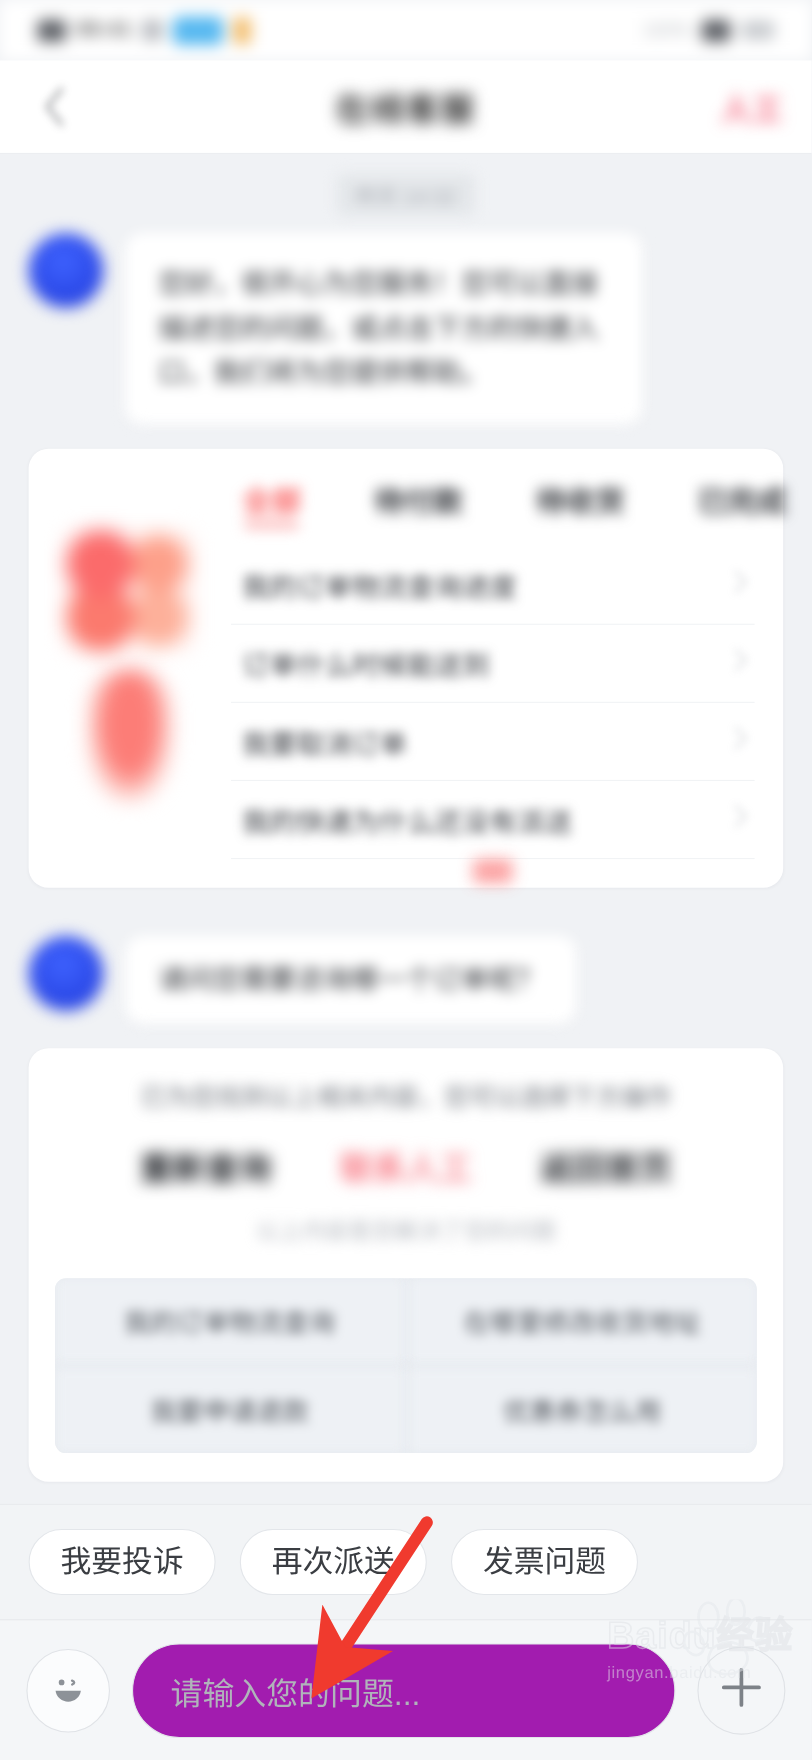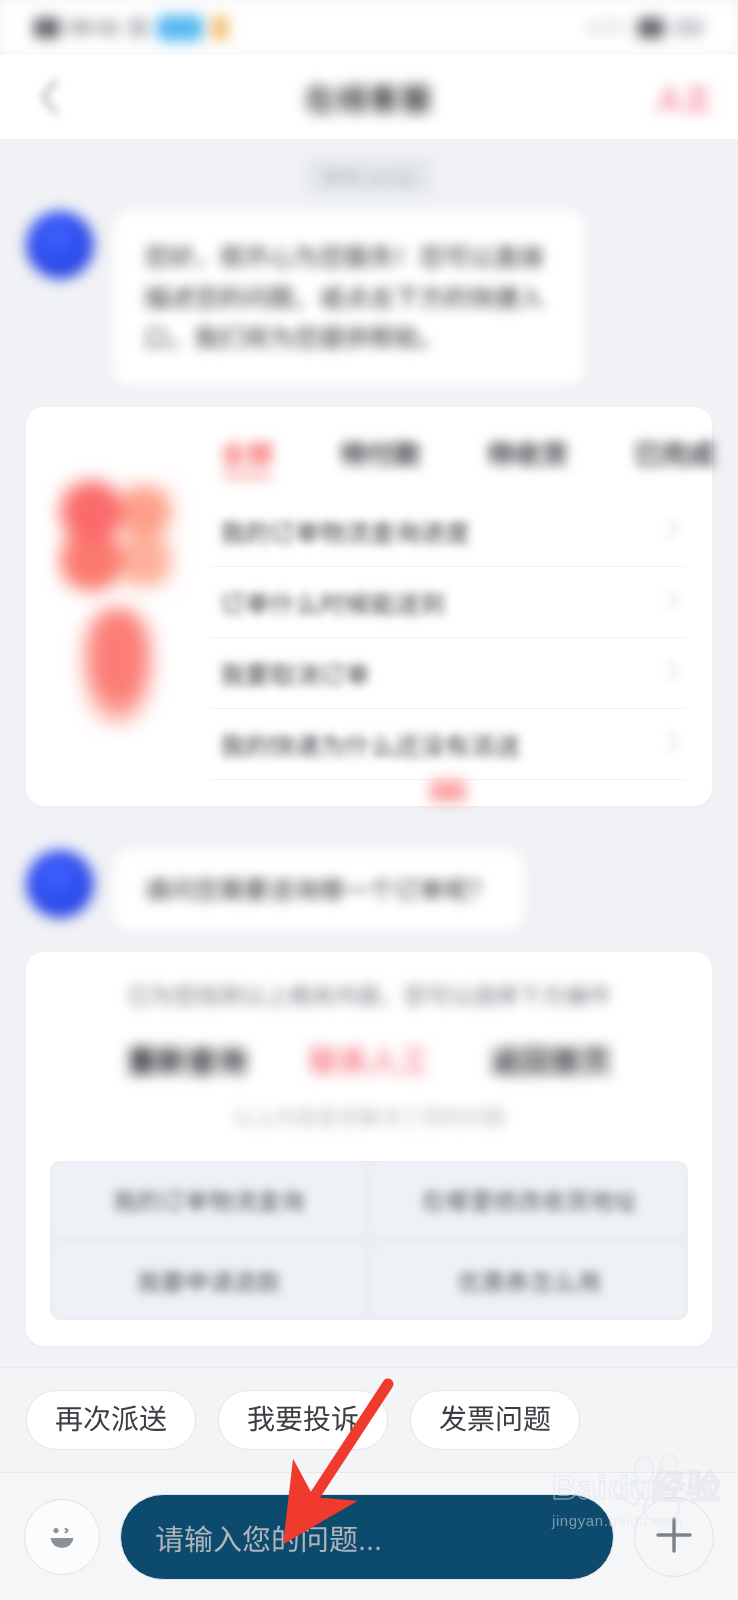--- a/index.html
+++ b/index.html
@@ -242,21 +242,21 @@
   .emoji-btn{
     width:76px; height:76px; border-radius:50%;
     border:1.5px solid #e0e3e7;
     background:#fbfcfd;
     flex:0 0 auto;
     display:flex; align-items:center; justify-content:center;
   }
   .text-input{
     flex:1 1 auto;
     height:86px;
-    background:#0c4a6e;
+    background:#a21caf;
     border:1.5px solid #e2e5e9;
     border-radius:44px;
     display:flex; align-items:center;
     padding:0 34px;
     min-width:0;
   }
   .text-input .ph{
     font-size:29px; color:#b0b4ba;
     white-space:nowrap; overflow:hidden;
   }
@@ -415,22 +415,22 @@
         <div class="grid-btn">我的订单物流查询</div>
         <div class="grid-btn">在哪里修改收货地址</div>
         <div class="grid-btn">我要申请退款</div>
         <div class="grid-btn">优惠券怎么用</div>
       </div>
     </div>
 
   </div>
 
   <div class="chips">
+    <div class="chip">我要投诉</div>
     <div class="chip">再次派送</div>
-    <div class="chip">我要投诉</div>
     <div class="chip">发票问题</div>
 
   </div>
 
   <div class="inputbar">
 
     <div class="emoji-btn">
       <span>
         <svg width="46" height="46" viewBox="0 0 46 46" fill="none">
           <circle cx="17" cy="18.5" r="2.6" fill="#8d9298"></circle>

